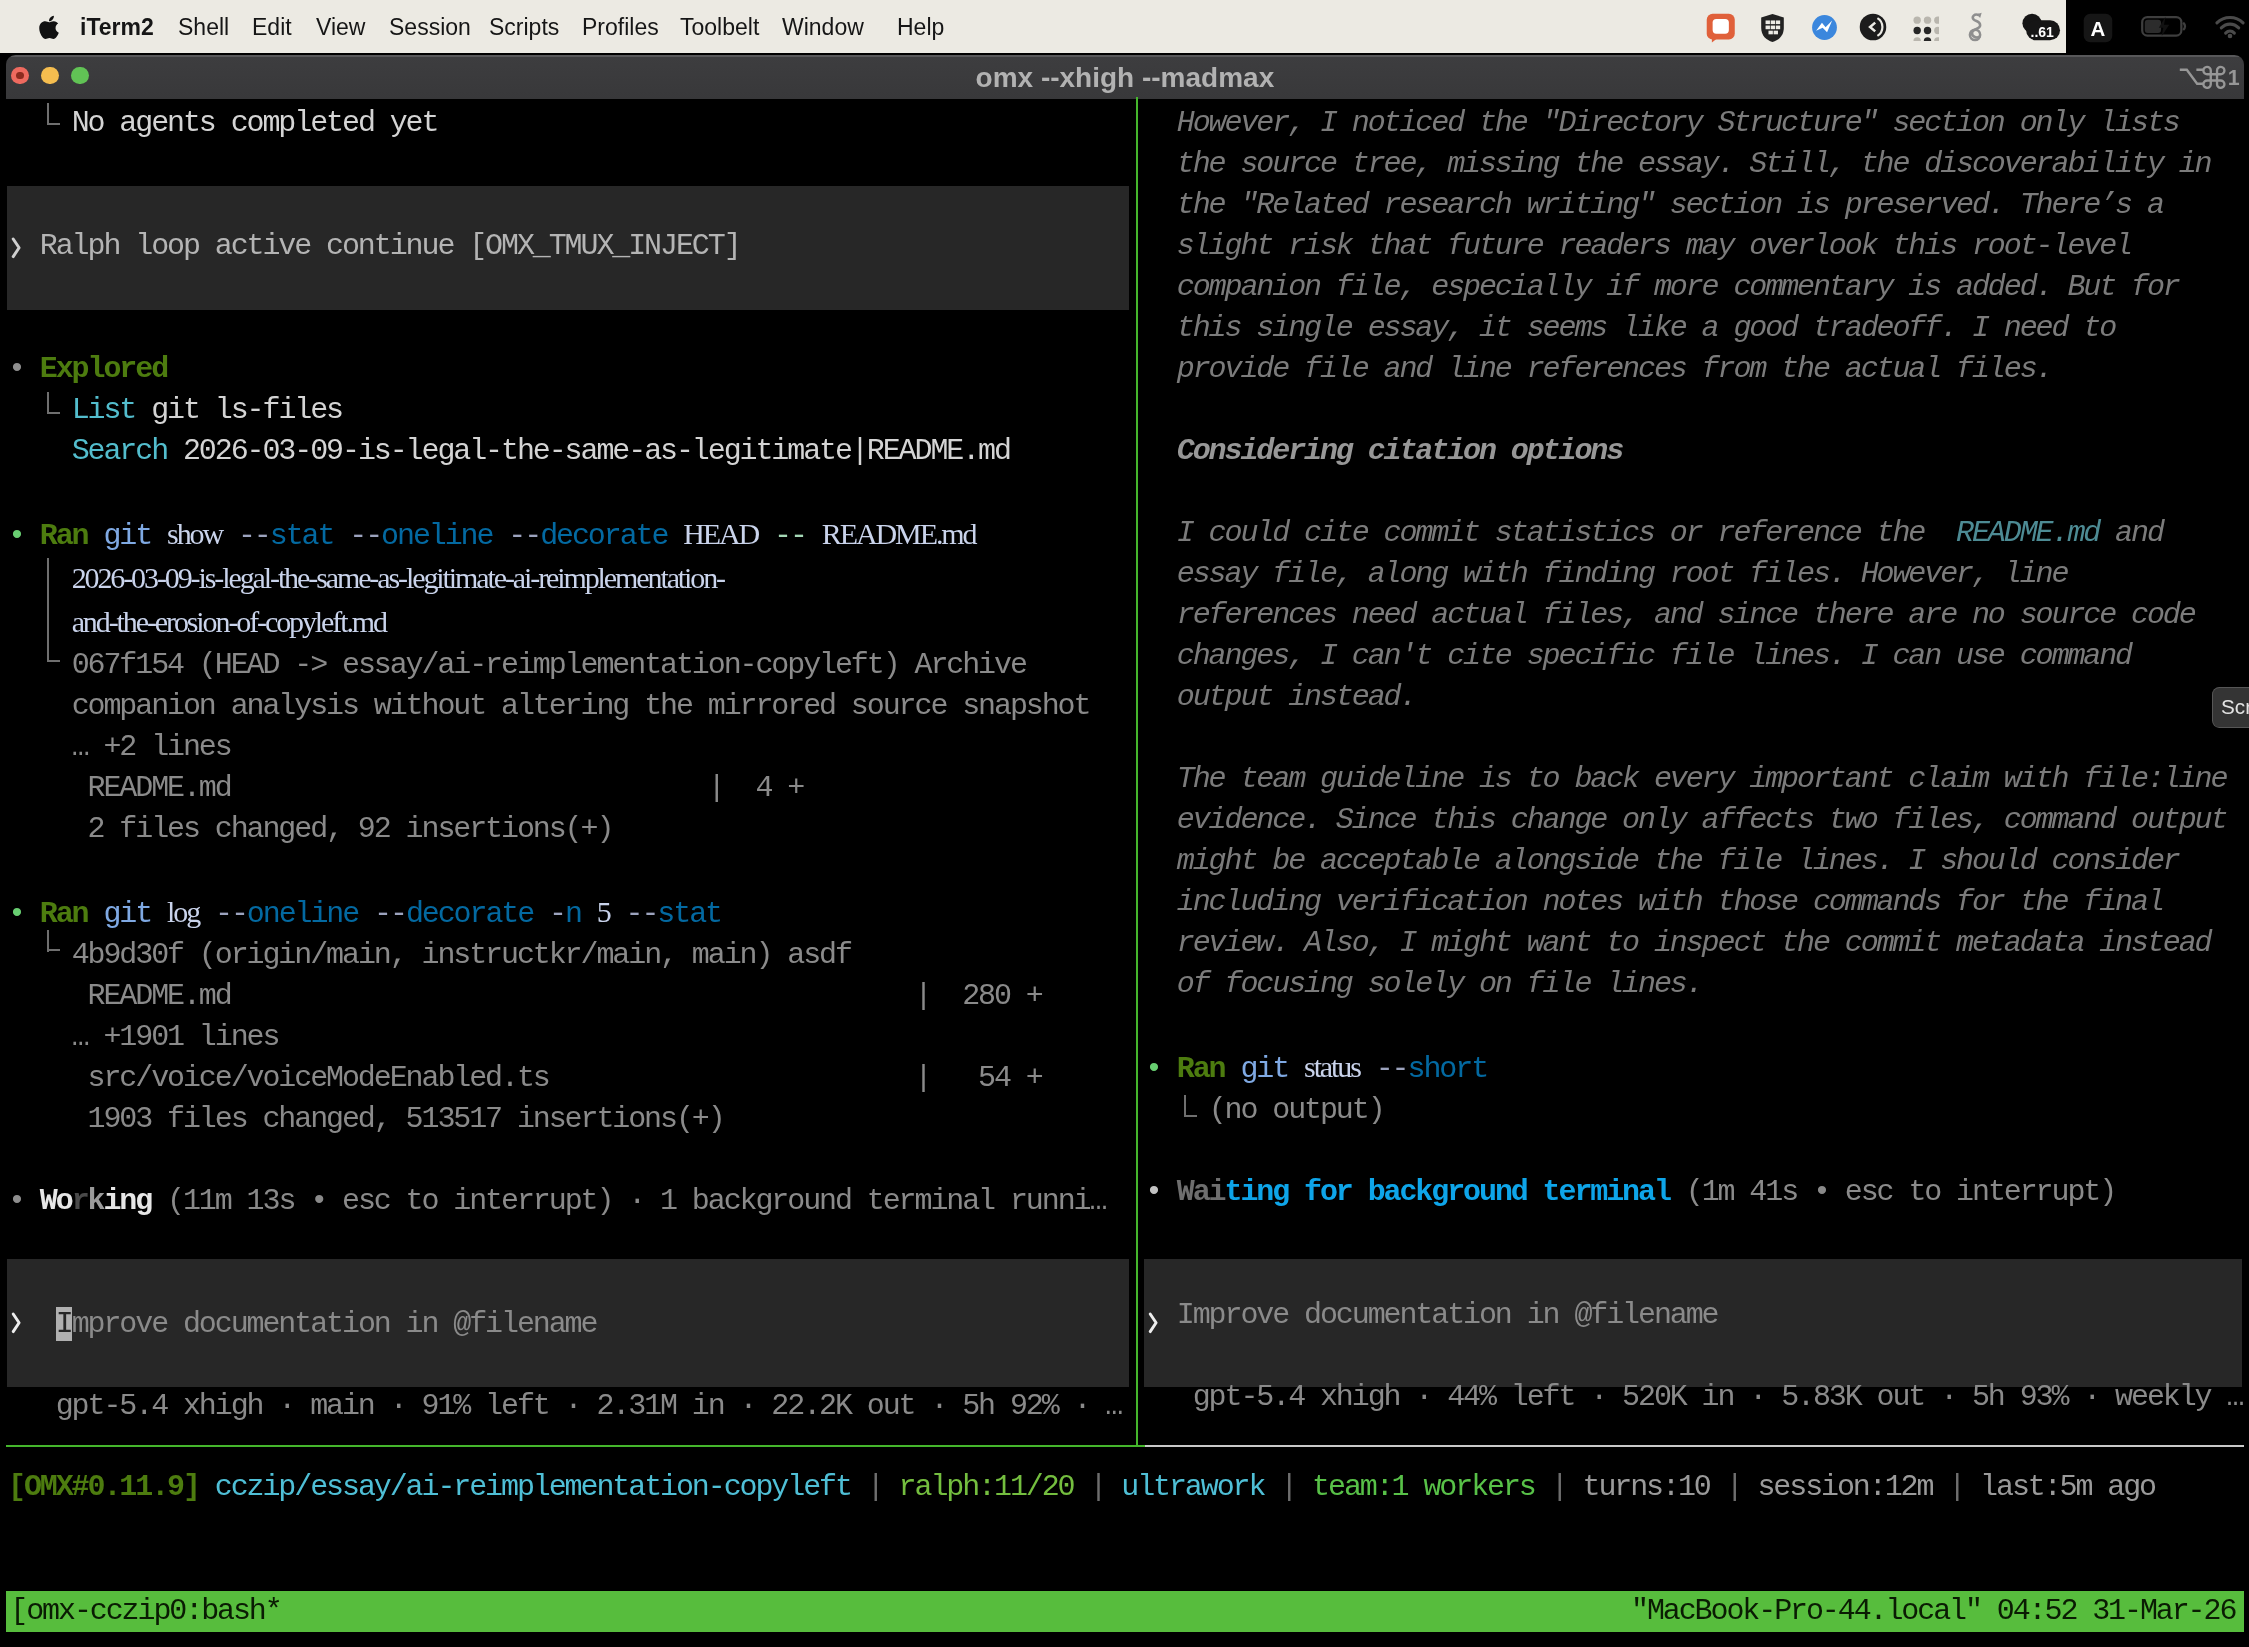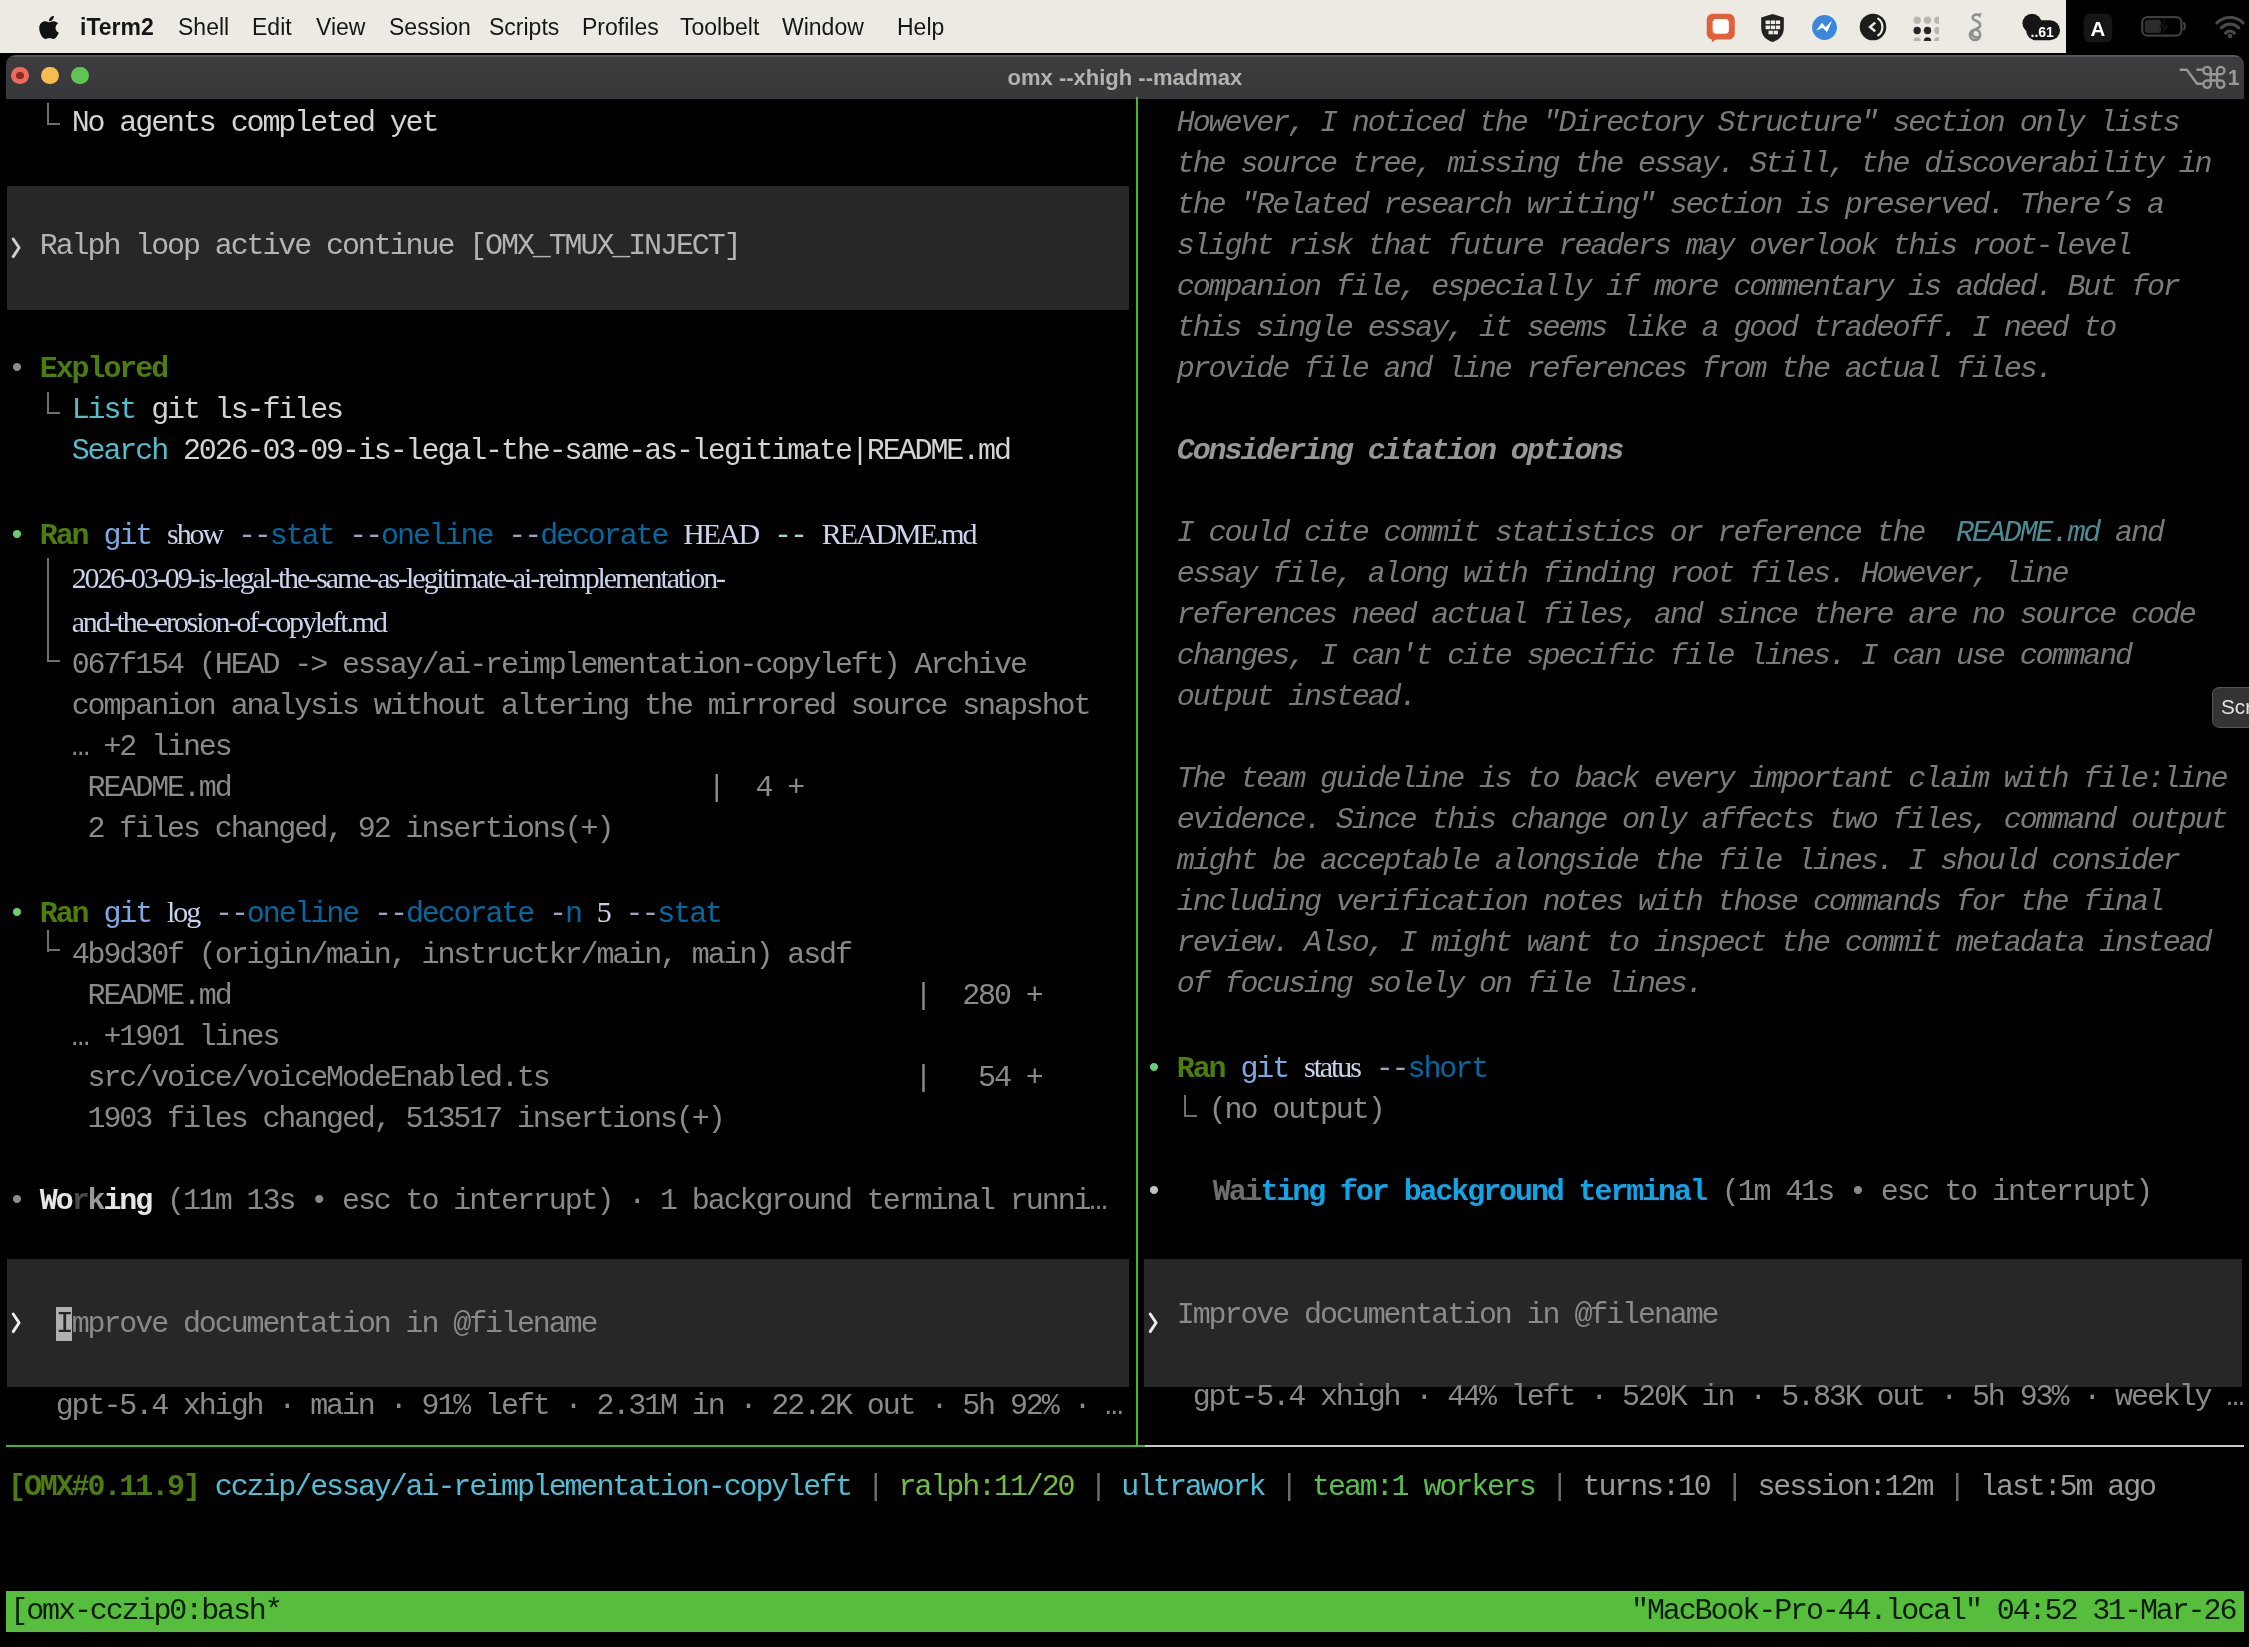--- a/index.html
+++ b/index.html
@@ -11,21 +11,21 @@
   #menubar { position:absolute; left:0; top:0; width:2066px; height:53px; background:#eceae3; }
   .mnu { position:absolute; top:0; height:53px; line-height:55px; font-size:23px; color:#161616; }
   .mb { font-weight:bold; }
   
   #win { position:absolute; left:5.9px; top:55px; width:2238px; height:1591px;
          background:#000; border-radius:9.6px; overflow:hidden; }
   #titlebar { position:absolute; left:0; top:0; width:2238px; height:44px;
       background:linear-gradient(#58585a 0px,#58585a 1.5px,#3d3d3f 2.2px,#38383a 100%); }
   .tl { position:absolute; top:11.8px; width:17.7px; height:17.7px; border-radius:50%; }
   #title { position:absolute; top:0; left:0; width:2238px; text-align:center; line-height:46px;
-           font-size:22px; font-weight:bold; color:#b2b2b2; }
+           font-size:28px; font-weight:bold; color:#b2b2b2; }
   
   .box { position:absolute; background:#272727; }
   .cn  { position:absolute; background:#6f6f6f; }
   
   .t  { color:#d4d4d4; }
   .w  { color:#4d7c0f; font-weight:bold; }
   .g  { color:#8a8a8a; }
   .g2 { color:#7b7b7b; }
   .g3 { color:#9a9a9a; }
   .gb { color:#8e8e8e; }
@@ -40,21 +40,21 @@
   .cy { color:#4fbfd6; }
   .cy2 { color:#53bdcd; }
   .ic { color:#4d8b94; }
   .hb { color:#979797; font-weight:bold; }
   .sep { color:#6e6e6e; }
   .grn { color:#74be3f; }
   .tg { color:#58c148; }
   .wk1 { color:#e6e6e6; font-weight:bold; }
   .wk2 { color:#4a4a4a; font-weight:bold; }
   .wk3 { color:#9a9a9a; font-weight:bold; }
-  .wa1 { color:#6e6e6e; font-weight:bold;margin-left:36px; }
+  .wa1 { color:#6e6e6e; font-weight:bold; }
   .wa2 { color:#0ea5e9; font-weight:bold; }
   .cur { background:#b0b0b0; color:#262626; }
   i { font-style:italic; }
 </style></head>
 <body>
 
 <div id="win">
   <div id="titlebar">
     <div class="tl" style="left:5.2px;background:#ee6a5f"></div>
     <div class="tl" style="left:35px;background:#f5bd4f"></div>

